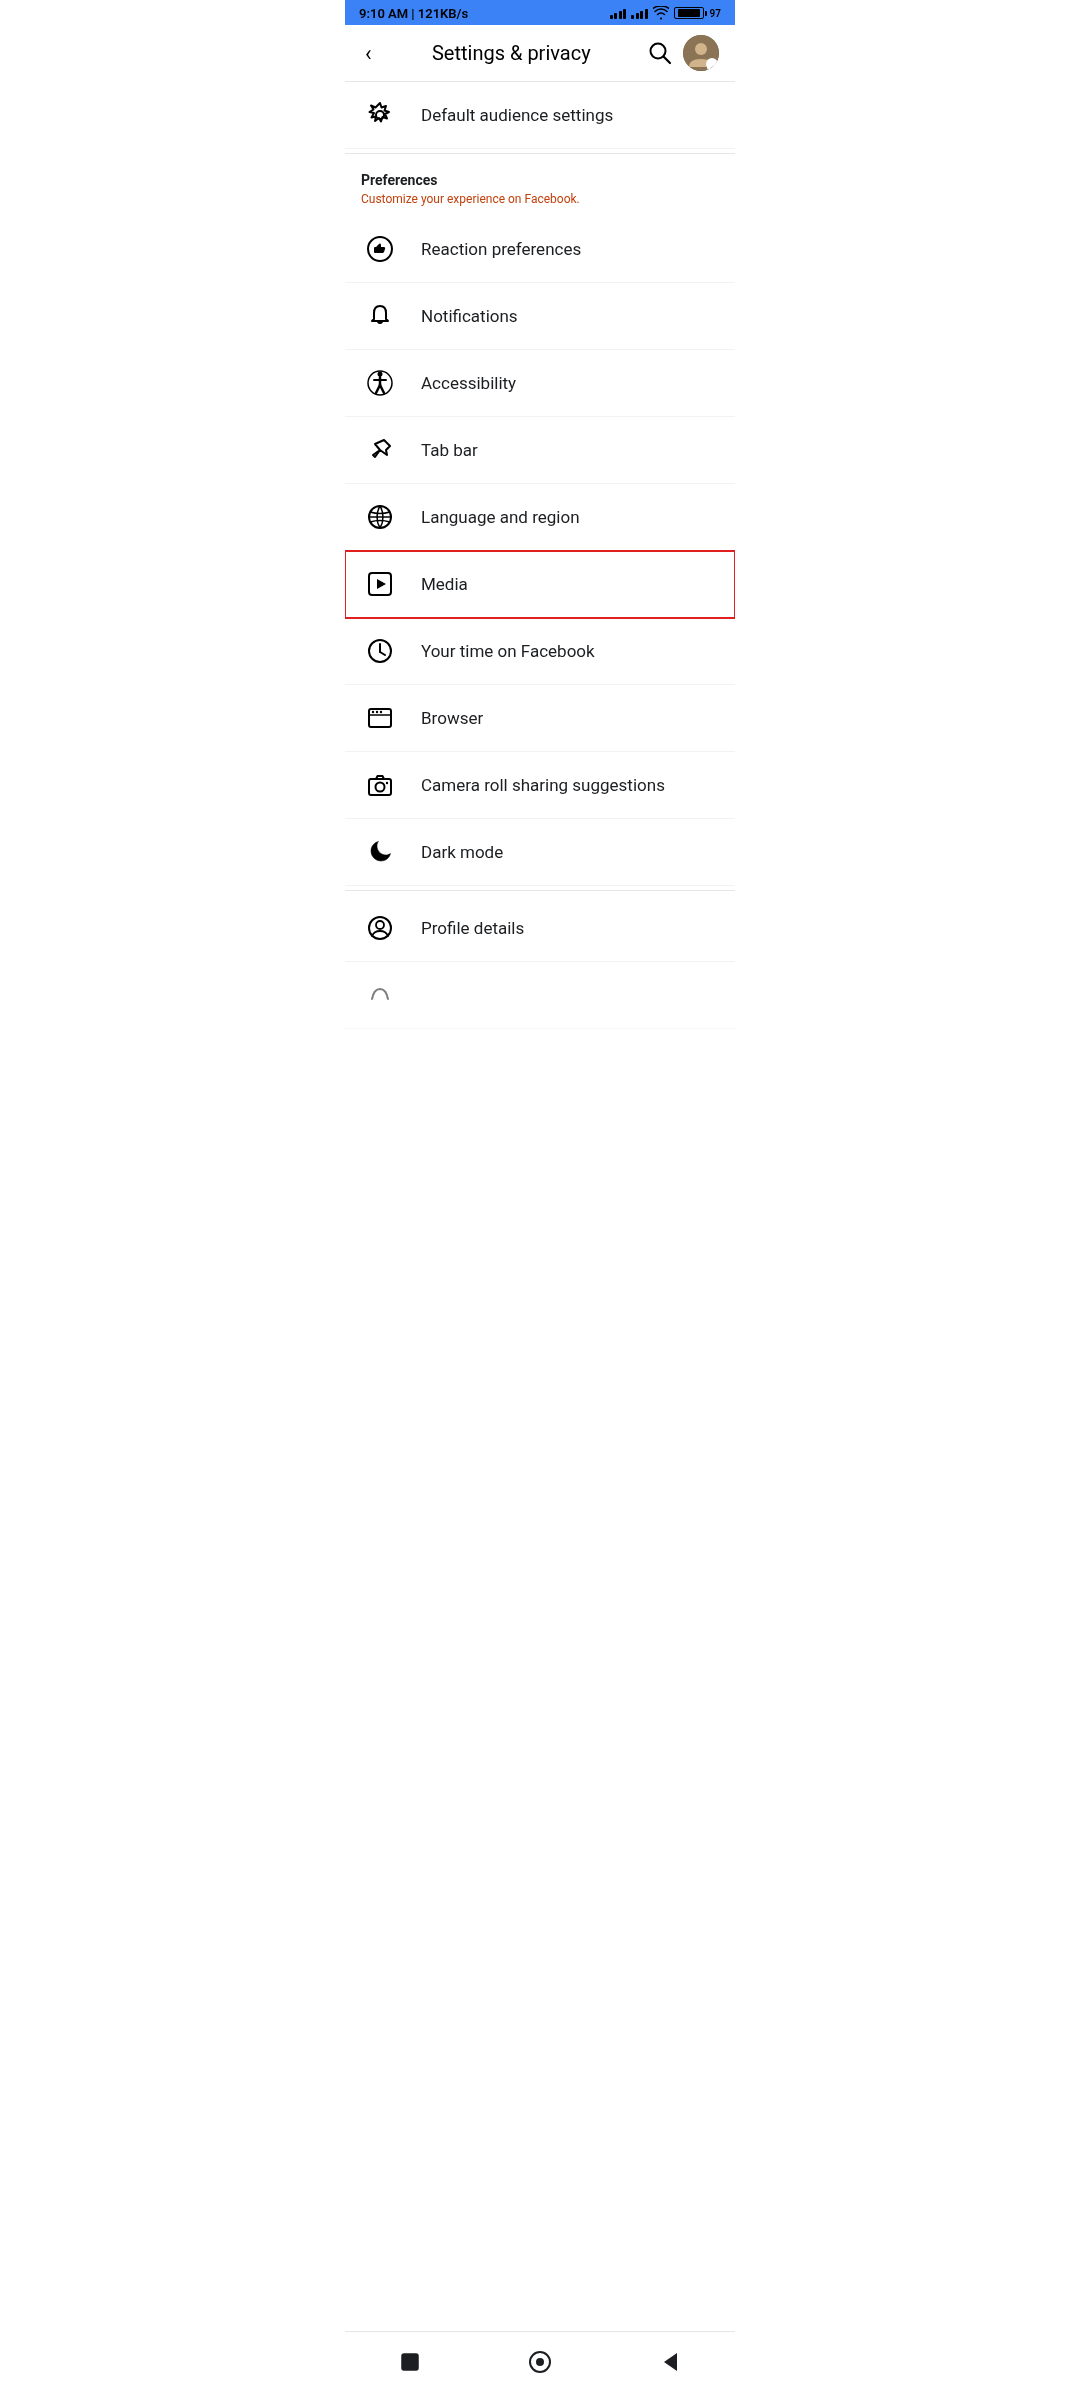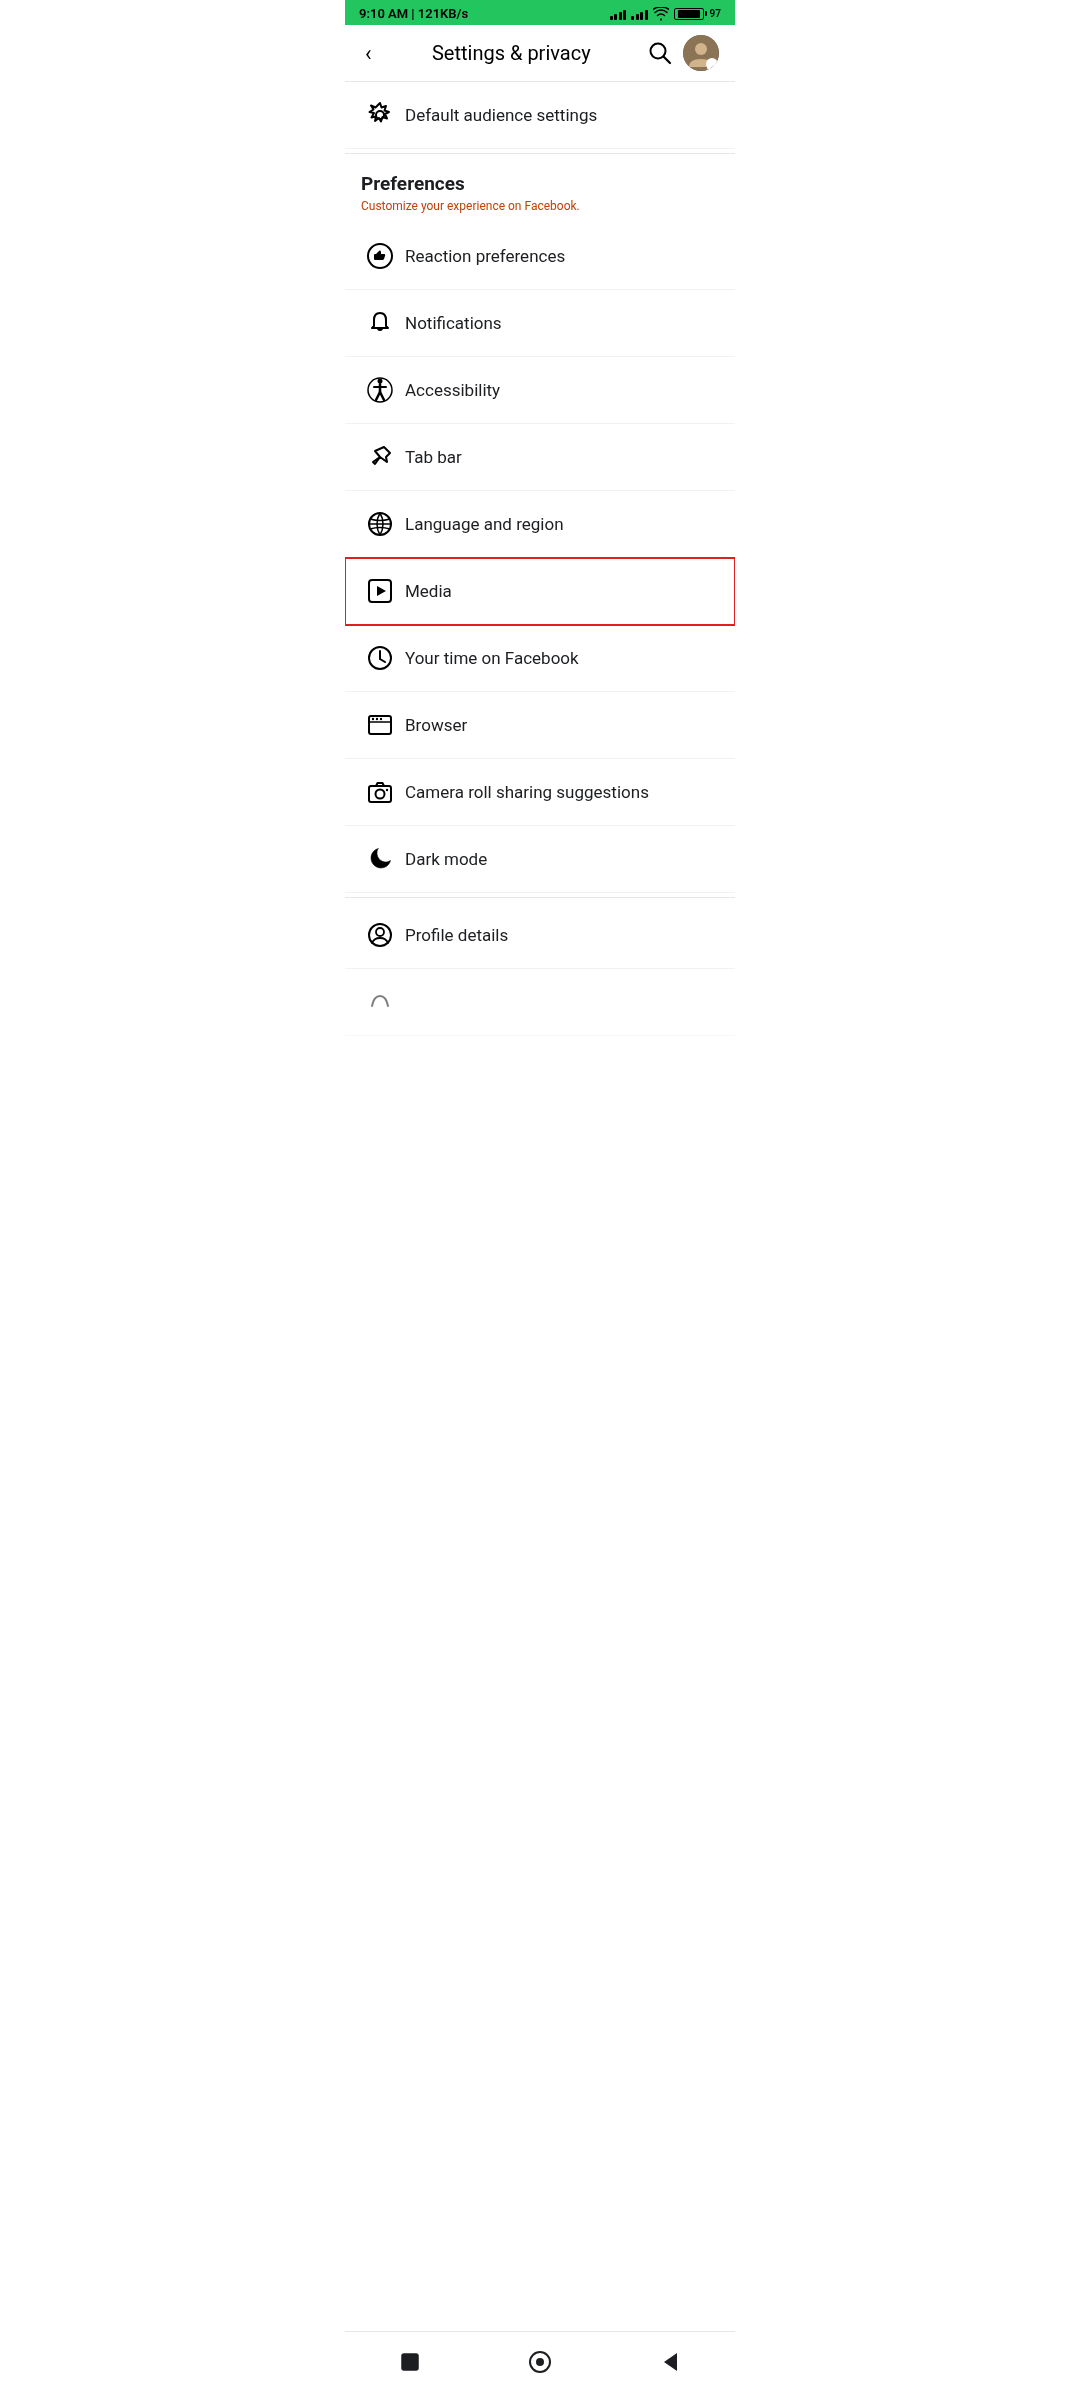--- a/index.html
+++ b/index.html
@@ -12,23 +12,23 @@
       margin: 0 auto;
       min-height: 860px;
       position: relative;
       overflow-x: hidden;
     }
 
     
     .status-bar {
       display: flex;
       justify-content: space-between;
-      align-items: center;
+      align-items: flex-start;
       padding: 6px 14px 4px;
-      background: #22c55e;
+      background: #3b82f6;
       font-size: 13px;
       font-weight: 600;
     }
     .status-left { font-size: 13px; font-weight: 600; color: #000; }
     .status-right {
       display: flex;
       align-items: center;
       gap: 5px;
     }
     .signal-bars {
@@ -136,21 +136,21 @@
       background: #fff;
     }
 
     
     .setting-item {
       display: flex;
       align-items: center;
       padding: 14px 16px;
       cursor: pointer;
       border-bottom: 1px solid #f0f2f5;
-      gap: 6px;
+      gap: 22px;
     }
 
     .setting-icon {
       width: 38px;
       height: 38px;
       display: flex;
       align-items: center;
       justify-content: center;
       font-size: 22px;
       flex-shrink: 0;
@@ -165,21 +165,21 @@
     .divider {
       height: 1px;
       background: #e4e6ea;
       margin: 4px 0;
     }
 
     .section-header {
       padding: 14px 16px 4px;
     }
     .section-title {
-      font-size: 19px;
+      font-size: 14px;
       font-weight: 700;
       color: #1c1e21;
       margin-bottom: 4px;
     }
     .section-subtitle {
       font-size: 12px;
       color: #c2410c;
       margin-bottom: 6px;
     }
 

